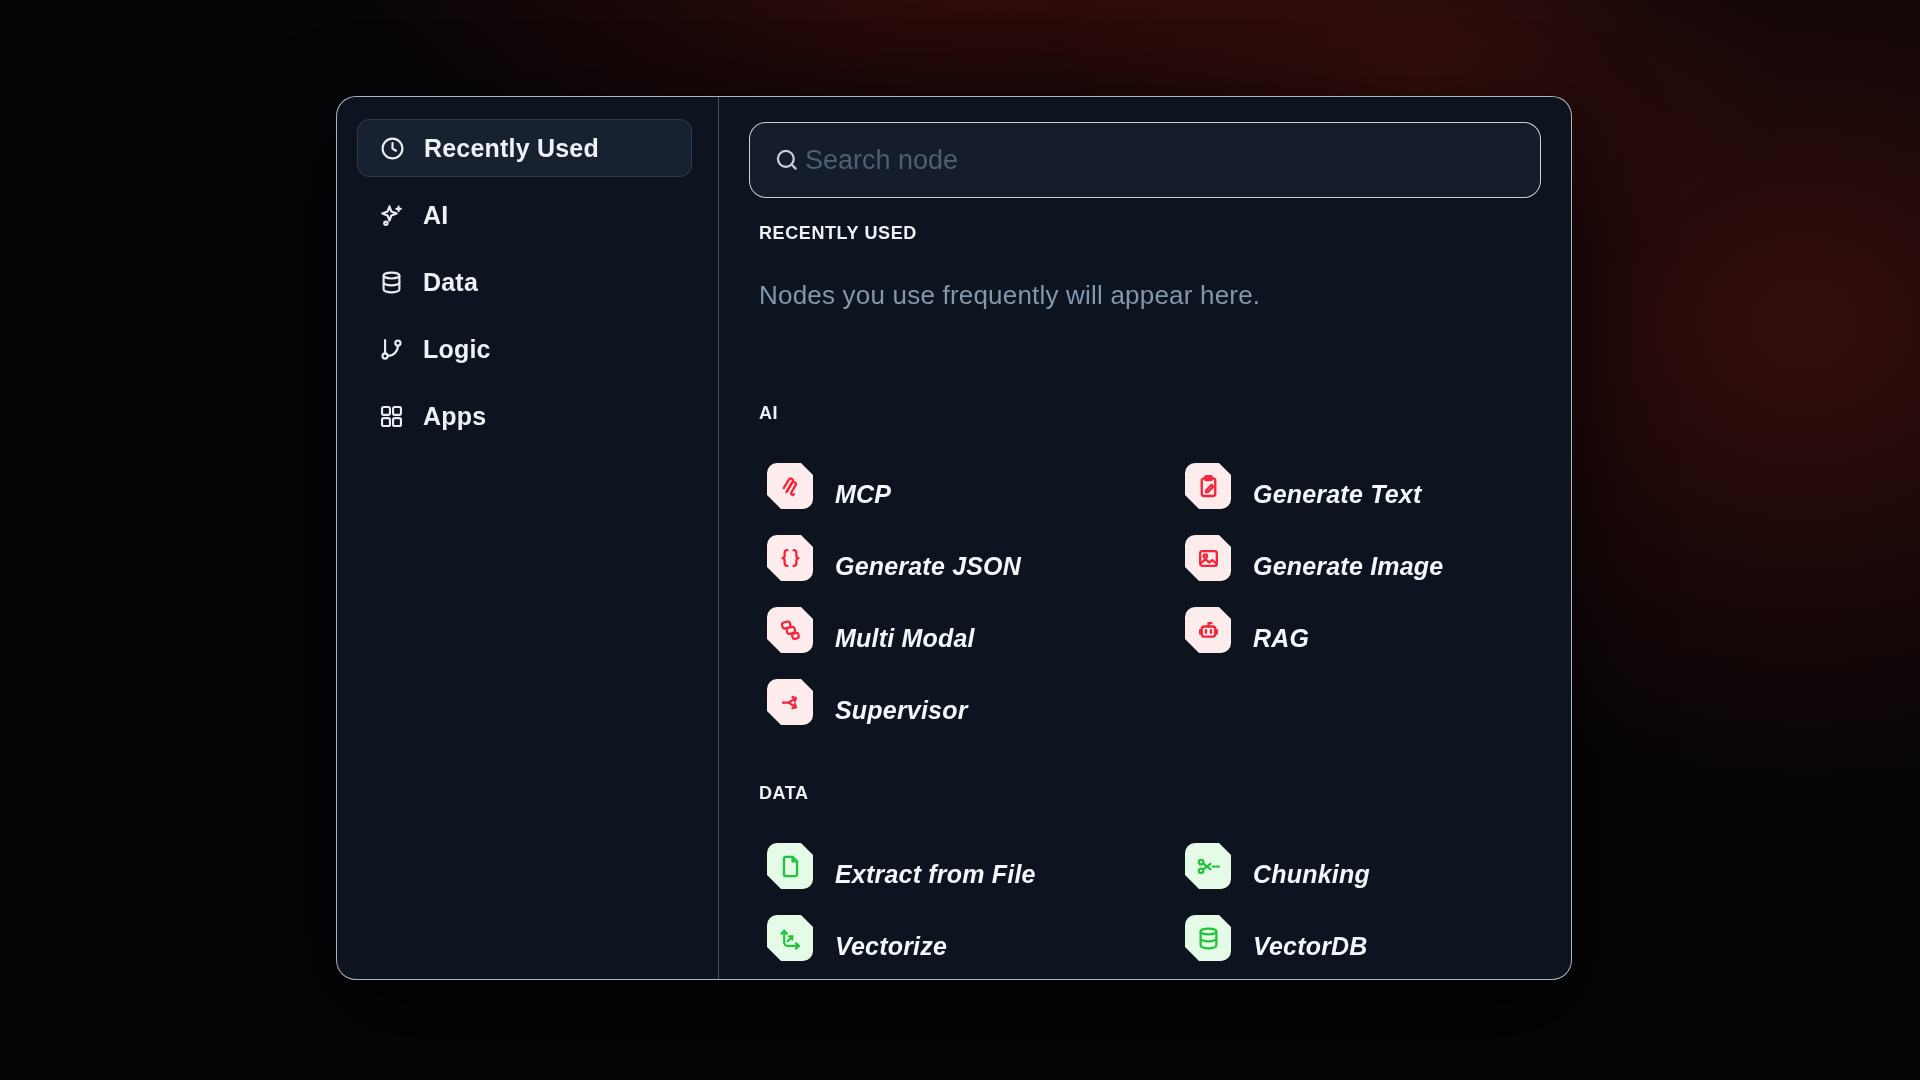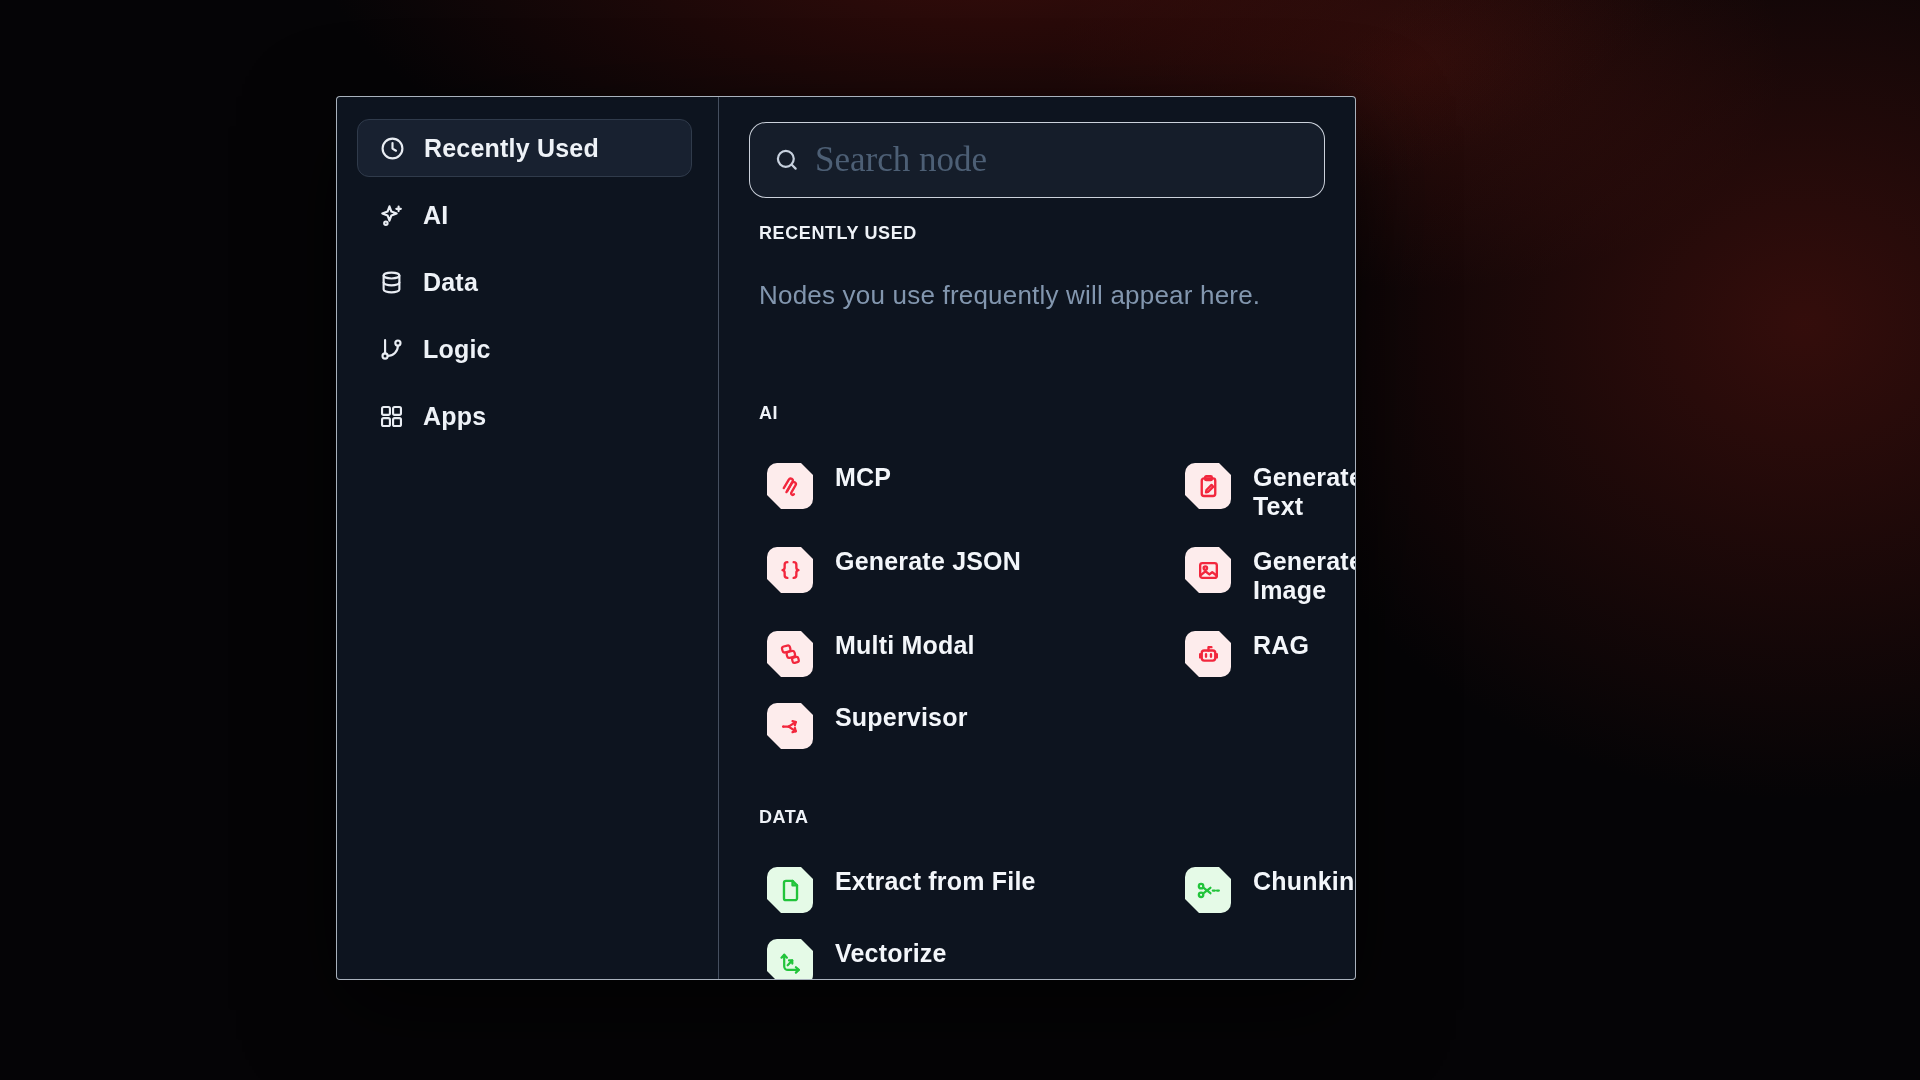--- a/index.html
+++ b/index.html
@@ -10,24 +10,24 @@
   }
   .stage {
     position:relative; width:1920px; height:1080px;
     background:
       radial-gradient(1100px 480px at 52% -6%, rgba(88,18,13,.62), rgba(0,0,0,0) 62%),
       radial-gradient(820px 700px at 94% 30%, rgba(86,20,15,.58), rgba(0,0,0,0) 68%),
       radial-gradient(520px 320px at 74% 6%, rgba(120,30,20,.30), rgba(0,0,0,0) 70%),
       #050406;
   }
   .dialog {
-    position:absolute; left:336px; top:96px; width:1020px; height:884px;
+    position:absolute; left:336px; top:96px; width:1236px; height:884px;
     background:#0d141f;
     border:1.5px solid rgba(214,223,234,.78);
-    border-radius:4px;
+    border-radius:20px;
     display:flex;
     box-shadow:0 30px 90px rgba(0,0,0,.65);
     overflow:hidden;
   }
   
   .sidebar {
     width:382px; flex:0 0 auto;
     border-right:1.5px solid rgba(148,163,184,.42);
     padding:22px 26px 0 20px;
   }
@@ -56,24 +56,24 @@
     height:76px; width:100%;
     background:#151d2a;
     border:1.5px solid rgba(223,230,238,.9);
     border-radius:17px;
     display:flex; align-items:center;
     padding:0 20px 0 23px;
   }
   .searchbox .search-glyph { width:28px; height:28px; color:#c7d1de; flex:0 0 auto; display:flex; }
   .searchbox .search-glyph svg { width:28px; height:28px; }
   .searchbox input {
-    flex:1; margin-left:14px;
+    flex:1; margin-left:4px;
     background:transparent; border:none; outline:none;
-    font-family:Liberation Serif, serif;
-    font-size:35px; color:#dfe7f1;
+    font-family:Liberation Sans, sans-serif;
+    font-size:27px; color:#dfe7f1;
   }
   .searchbox input::placeholder { color:#4d5f75; }
   .sections { padding-left:10px; }
   .section-header {
     margin-top:25px;
     font-size:18px; font-weight:700; letter-spacing:.6px;
     color:#eef2f7; text-transform:uppercase;
   }
   .empty-text {
     margin-top:36px;
@@ -81,21 +81,21 @@
   }
   .section-gap-lg { margin-top:53px; }
   .section-gap-xl { margin-top:58px; }
   .node-grid {
     margin-top:39px;
     padding-left:8px;
     display:grid;
     grid-template-columns:418px 1fr;
     row-gap:26px;
   }
-  .node-item { display:flex; align-items:flex-start; cursor:pointer; }
+  .node-item { display:flex; align-items:flex-end; cursor:pointer;font-style:italic; }
   .tile {
     width:46px; height:46px; flex:0 0 auto;
     display:flex; align-items:center; justify-content:center;
     border-radius:10px;
     clip-path:polygon(0 0, calc(100% - 12px) 0, 100% 12px, 100% 100%, 14px 100%, 0 calc(100% - 14px));
   }
   .tile svg { width:27px; height:27px; }
   .tile.ai   { background:var(--ai_tile,#fdecec);  color:var(--ai_glyph,#f2273d); }
   .tile.data { background:var(--data_tile,#e5fae7); color:var(--data_glyph,#22c43b); }
   .node-label {
@@ -287,19 +287,29 @@
                   <svg viewBox="0 0 24 24" fill="none" stroke="currentColor" stroke-width="2" stroke-linecap="round" stroke-linejoin="round">
                     <path d="M6.4 5.2v10.1a3.3 3.3 0 0 0 3.3 3.3H19.2"></path>
                     <path d="M4 7.7l2.4-2.6 2.4 2.6"></path>
                     <path d="M16.8 16.2l2.6 2.4-2.6 2.4"></path>
                     <path d="M9.5 14.4l4-4.2"></path>
                     <path d="M13.6 12.9l-.1-2.8-2.8.1"></path>
                   </svg>
                 </span>
     <span class="node-label">Vectorize</span>
   </div>
+              <div class="node-item">
+    <span class="tile data">
+                  <svg viewBox="0 0 24 24" fill="none" stroke="currentColor" stroke-width="2" stroke-linecap="round" stroke-linejoin="round">
+                    <ellipse cx="12" cy="5.8" rx="7" ry="2.6"></ellipse>
+                    <path d="M5 5.8v12.4c0 1.4 3.1 2.6 7 2.6s7-1.2 7-2.6V5.8"></path>
+                    <path d="M5 12c0 1.4 3.1 2.6 7 2.6s7-1.2 7-2.6"></path>
+                  </svg>
+                </span>
+    <span class="node-label">VectorDB</span>
+  </div>
             </div>
   </section>
         </div>
     </main>
 
   </div>
 </div>
 
 </body></html>

